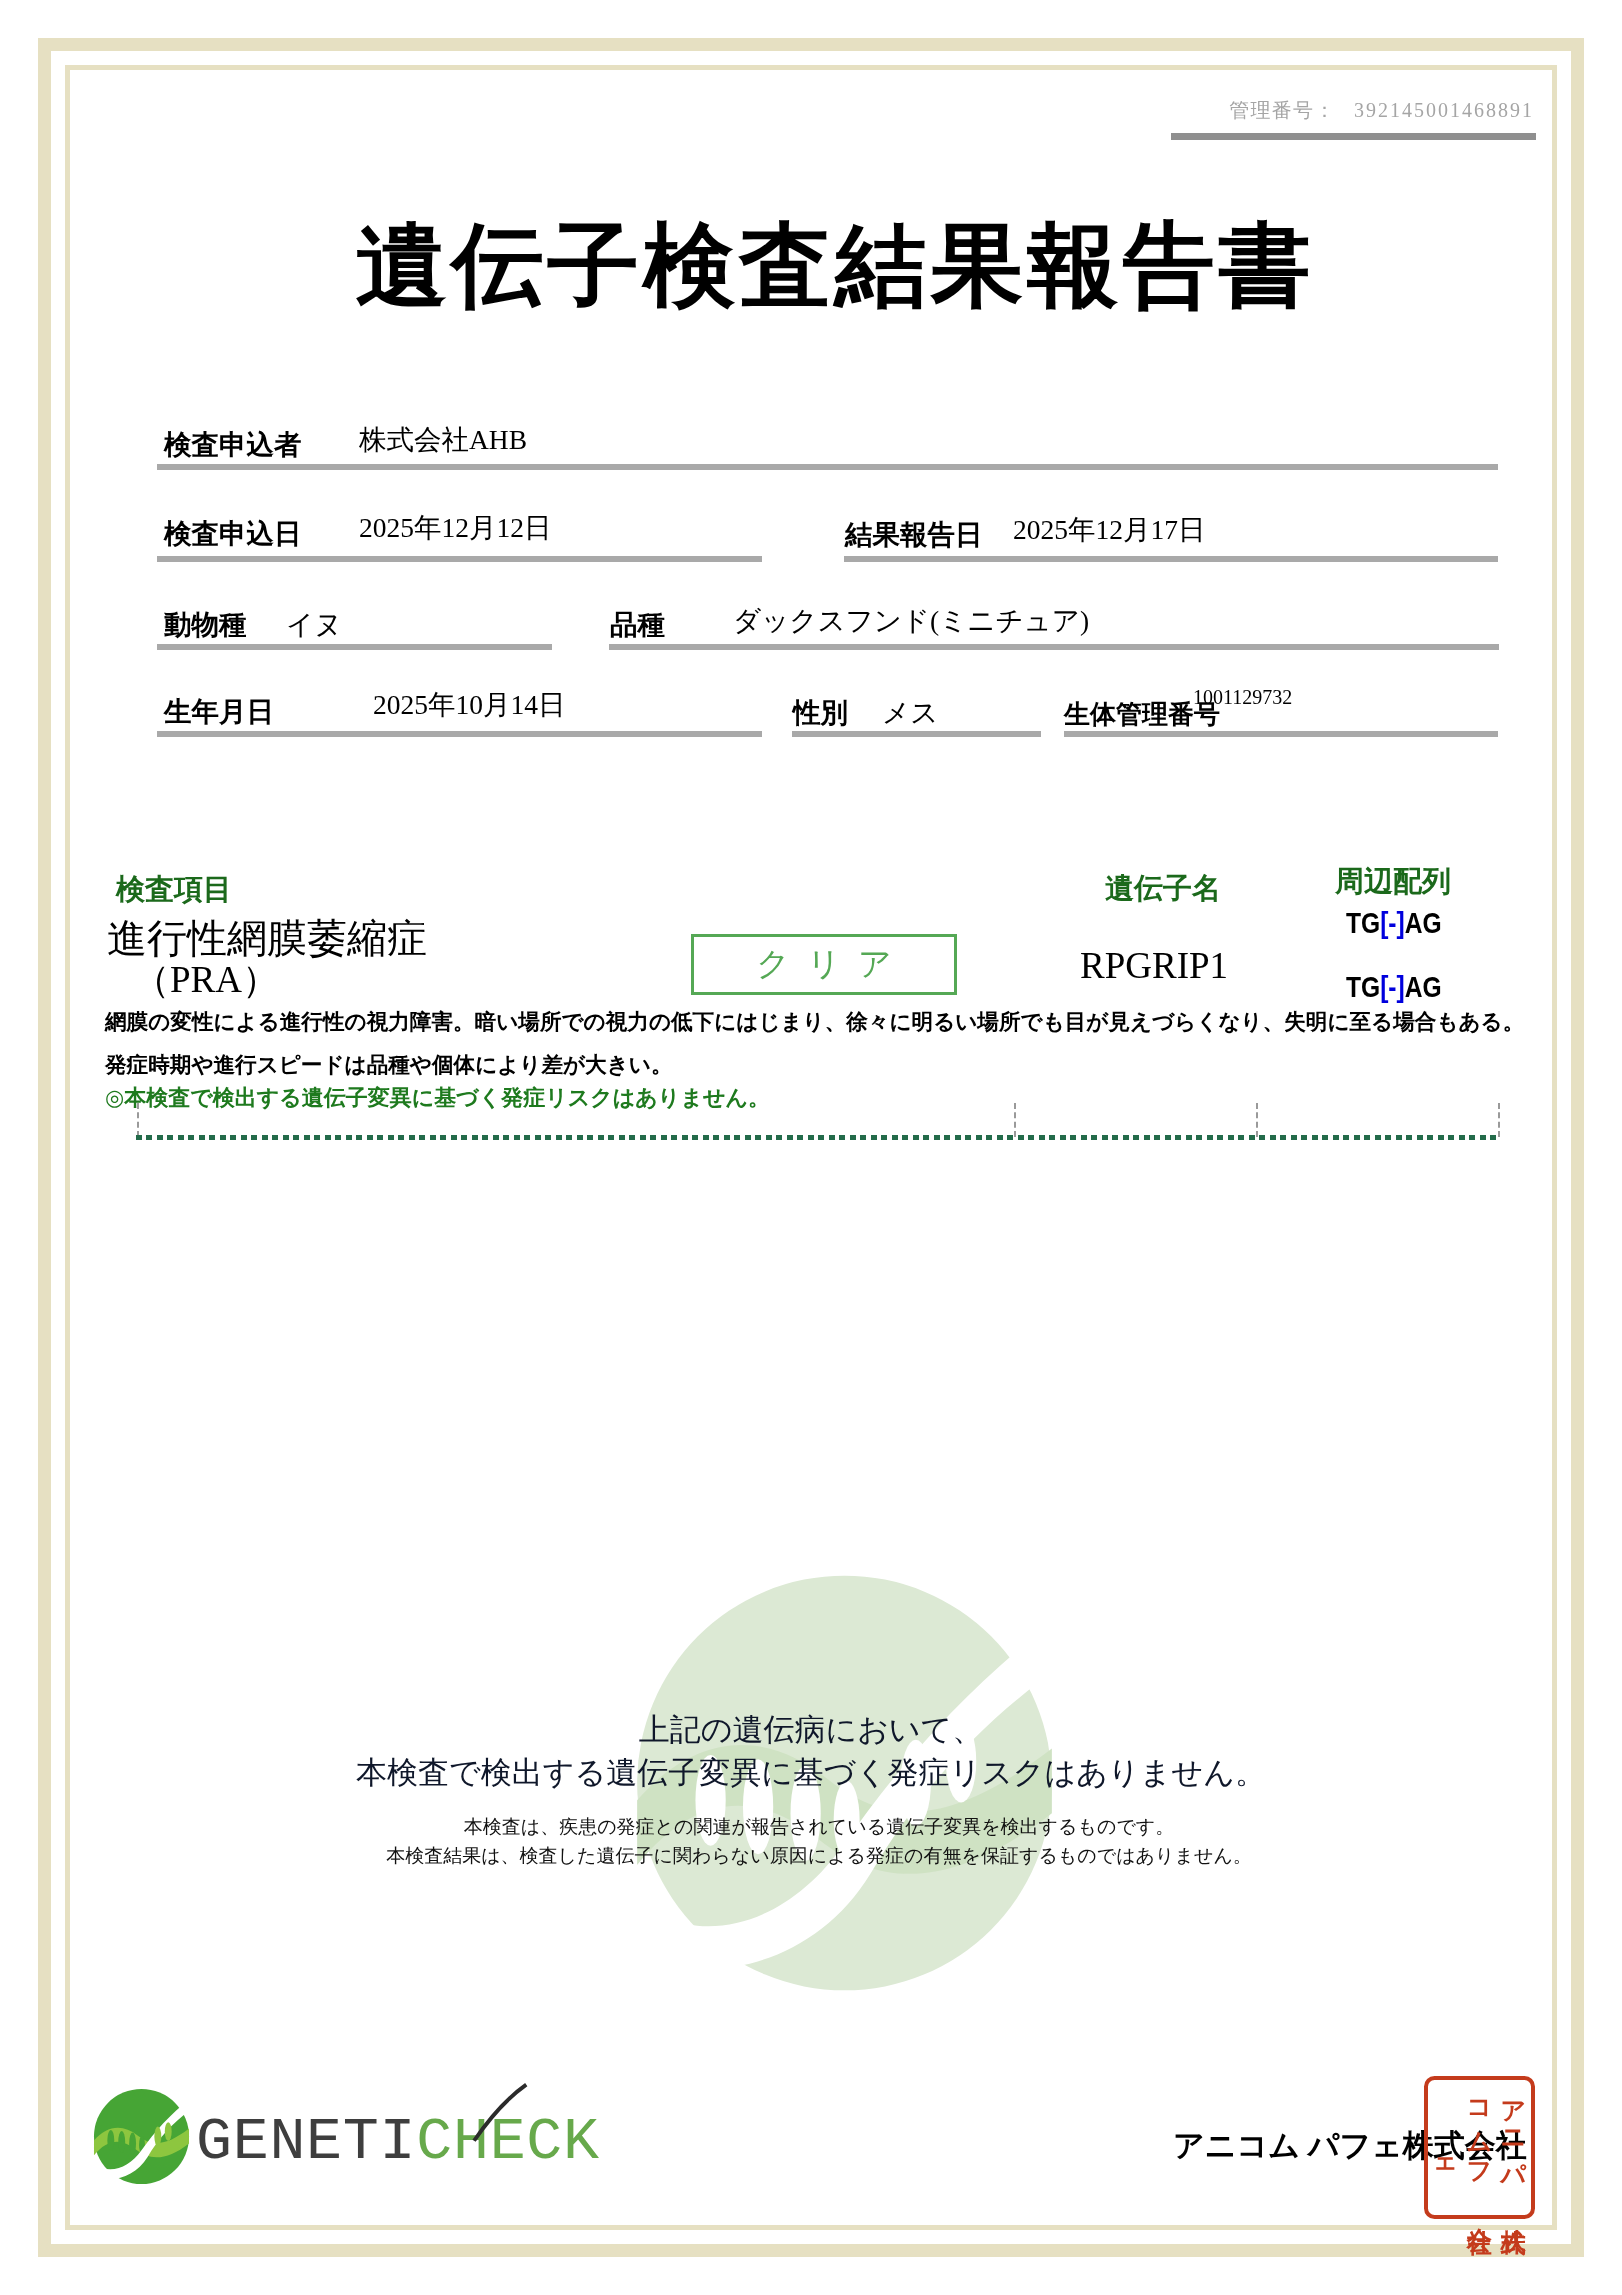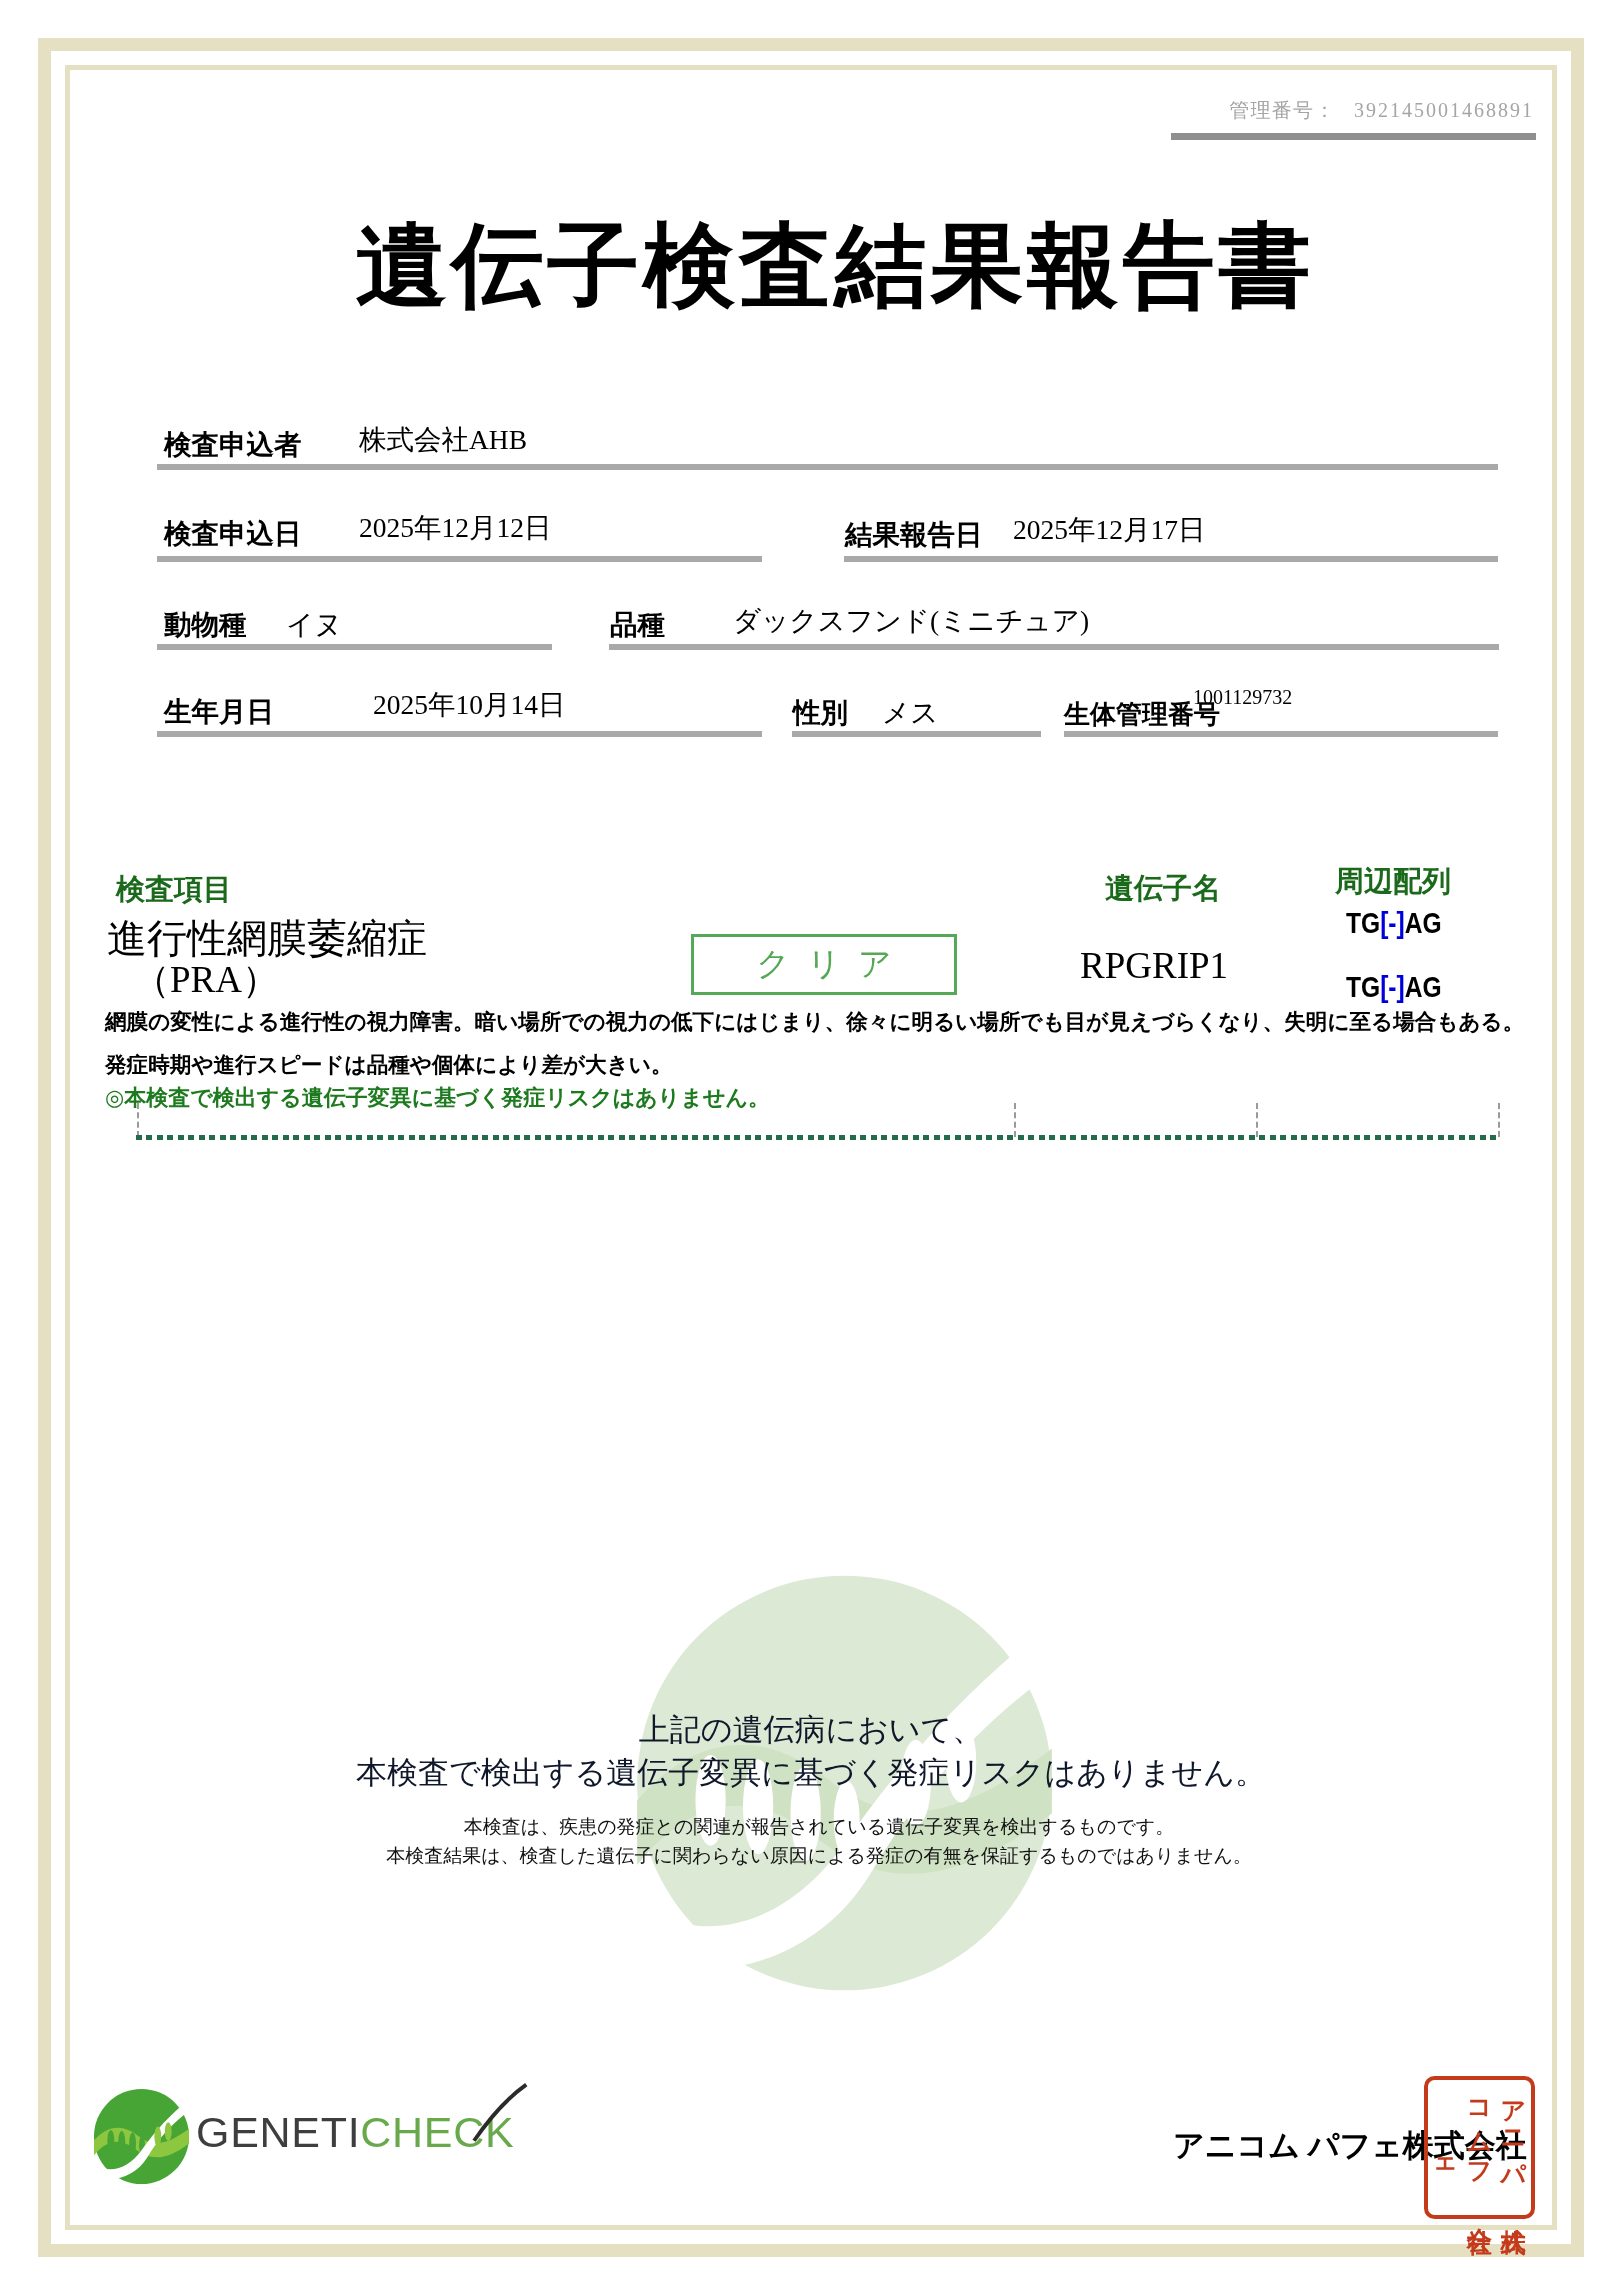--- a/index.html
+++ b/index.html
@@ -40,21 +40,21 @@
   
   .summary{font-family:"Liberation Sans","DejaVu Sans",sans-serif;left:0;width:100%;text-align:center;white-space:nowrap;}
   .sum-big{font-size:31px;color:#0f172a;}
   .sum-small{font-size:19px;color:#111;padding-left:8px;}
   
   .wm .mark-body{fill:#dce9d4;} .wm .mark-band{fill:#cfe2c3;}
   .wm .mark-swoosh{fill:#ffffff;} .wm .rung-dark{fill:#ffffff;} .wm .rung-light{fill:#ffffff;}
   .lg .mark-body{fill:#46a535;} .lg .mark-band{fill:#8dc63f;}
   .lg .mark-swoosh{fill:#ffffff;} .lg .rung-dark{fill:#46a535;} .lg .rung-light{fill:#8dc63f;}
   
-  .brand{font-family:Liberation Sans, sans-serif;font-size:43px;letter-spacing:0.7px;white-space:nowrap;}
+  .brand{font-family:Liberation Mono, monospace;font-size:60px;letter-spacing:0.7px;white-space:nowrap;}
   .brand .b1{color:#3e3e3e;} .brand .b2{color:#67a94b;}
   .company{font-size:31px;font-weight:bold;white-space:nowrap;}
   .stamp{
     left:1424px;top:2076px;width:111px;height:143px;border:4.6px solid #c43b1c;border-radius:10.5px;
     box-sizing:border-box;writing-mode:vertical-rl;text-orientation:upright;
     display:flex;justify-content:center;padding:3.9px 1.3px;background:rgba(255,255,255,0);
   }
   .stamp div{color:#c43b1c;font-weight:bold;font-size:25px;line-height:34px;}
   .stamp .c1{letter-spacing:1.3px;}
   .stamp .c2{letter-spacing:11.8px;}

